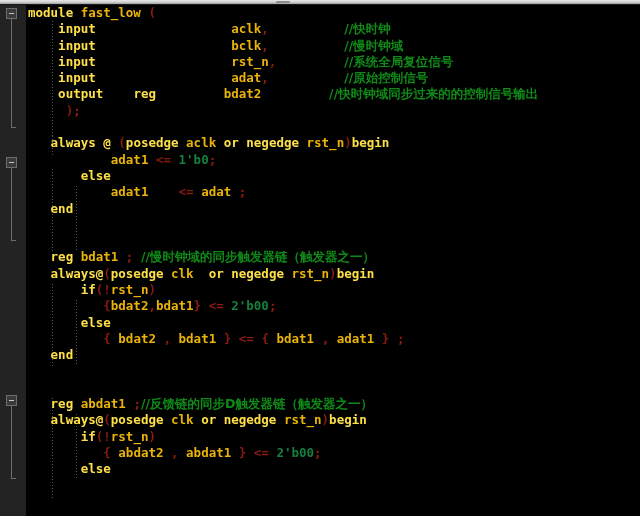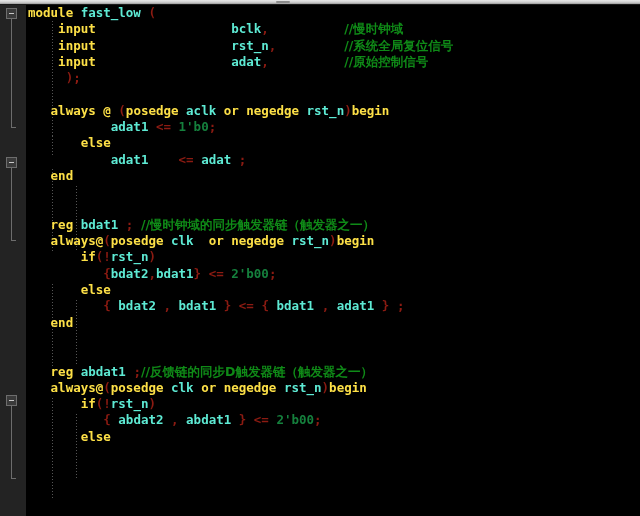--- a/index.html
+++ b/index.html
@@ -109,21 +109,21 @@
   .indent-guide {
     position: absolute;
     width: 1px;
     background-image: linear-gradient(#555555 50%, transparent 50%);
     background-size: 1px 3px;
     background-repeat: repeat-y;
   }
 
   
   .kw   { color: #fde047; font-weight: bold; }
-  .id   { color: #5eead4; font-weight: bold; }
+  .id   { color: #eab308; font-weight: bold; }
   .punc { color: #8c1b12; font-weight: bold; }
   .num  { color: #15803d; font-weight: bold; }
   .cmt  { color: #0f8a17; font-weight: bold; }
   .plain{ color: #c67a1c; font-weight: bold; }
 
   .cmt-cjk {
     font-family: "DejaVu Sans", "Liberation Sans", sans-serif;
     font-size: 12.5px;
     font-weight: bold;
   }
@@ -159,23 +159,25 @@
     <div class="indent-guide" style="left:24px; top:131px; height:20px;"></div>
     <div class="indent-guide" style="left:24px; top:164px; height:82px;"></div>
     <div class="indent-guide" style="left:48px; top:181px; height:65px;"></div>
     <div class="indent-guide" style="left:24px; top:279px; height:82px;"></div>
     <div class="indent-guide" style="left:48px; top:295px; height:66px;"></div>
     <div class="indent-guide" style="left:24px; top:393px; height:100px;"></div>
     <div class="indent-guide" style="left:48px; top:409px; height:66px;"></div>
 
     <div id="code-lines">
         <div class="code-line"><span class="kw">module</span><span class="plain"> </span><span class="id">fast_low</span><span class="plain"> </span><span class="punc">(</span></div>
+        <div class="code-line"><span class="plain">    </span><span class="kw">input</span><span class="plain">                  </span><span class="id">aclk</span><span class="punc">,</span><span class="plain">          </span><span class="cmt cmt-cjk">//快时钟</span></div>
         <div class="code-line"><span class="plain">    </span><span class="kw">input</span><span class="plain">                  </span><span class="id">bclk</span><span class="punc">,</span><span class="plain">          </span><span class="cmt cmt-cjk">//慢时钟域</span></div>
         <div class="code-line"><span class="plain">    </span><span class="kw">input</span><span class="plain">                  </span><span class="id">rst_n</span><span class="punc">,</span><span class="plain">         </span><span class="cmt cmt-cjk">//系统全局复位信号</span></div>
         <div class="code-line"><span class="plain">    </span><span class="kw">input</span><span class="plain">                  </span><span class="id">adat</span><span class="punc">,</span><span class="plain">          </span><span class="cmt cmt-cjk">//原始控制信号</span></div>
+        <div class="code-line"><span class="plain">    </span><span class="kw">output</span><span class="plain">    </span><span class="kw">reg</span><span class="plain">         </span><span class="id">bdat2</span><span class="plain">         </span><span class="cmt cmt-cjk">//快时钟域同步过来的的控制信号输出</span></div>
         <div class="code-line"><span class="plain">     </span><span class="punc">);</span></div>
         <div class="code-line">&nbsp;</div>
         <div class="code-line"><span class="plain">   </span><span class="kw">always</span><span class="plain"> </span><span class="kw">@</span><span class="plain"> </span><span class="punc">(</span><span class="kw">posedge</span><span class="plain"> </span><span class="id">aclk</span><span class="plain"> </span><span class="kw">or</span><span class="plain"> </span><span class="kw">negedge</span><span class="plain"> </span><span class="id">rst_n</span><span class="punc">)</span><span class="kw">begin</span></div>
         <div class="code-line"><span class="plain">           </span><span class="id">adat1</span><span class="plain"> </span><span class="punc">&lt;=</span><span class="plain"> </span><span class="num">1'b0</span><span class="punc">;</span></div>
         <div class="code-line"><span class="plain">       </span><span class="kw">else</span></div>
         <div class="code-line"><span class="plain">           </span><span class="id">adat1</span><span class="plain">    </span><span class="punc">&lt;=</span><span class="plain"> </span><span class="id">adat</span><span class="plain"> </span><span class="punc">;</span></div>
         <div class="code-line"><span class="plain">   </span><span class="kw">end</span></div>
         <div class="code-line">&nbsp;</div>
         <div class="code-line">&nbsp;</div>
         <div class="code-line"><span class="plain">   </span><span class="kw">reg</span><span class="plain"> </span><span class="id">bdat1</span><span class="plain"> </span><span class="punc">;</span><span class="plain"> </span><span class="cmt cmt-cjk">//慢时钟域的同步触发器链（触发器之一）</span></div>

